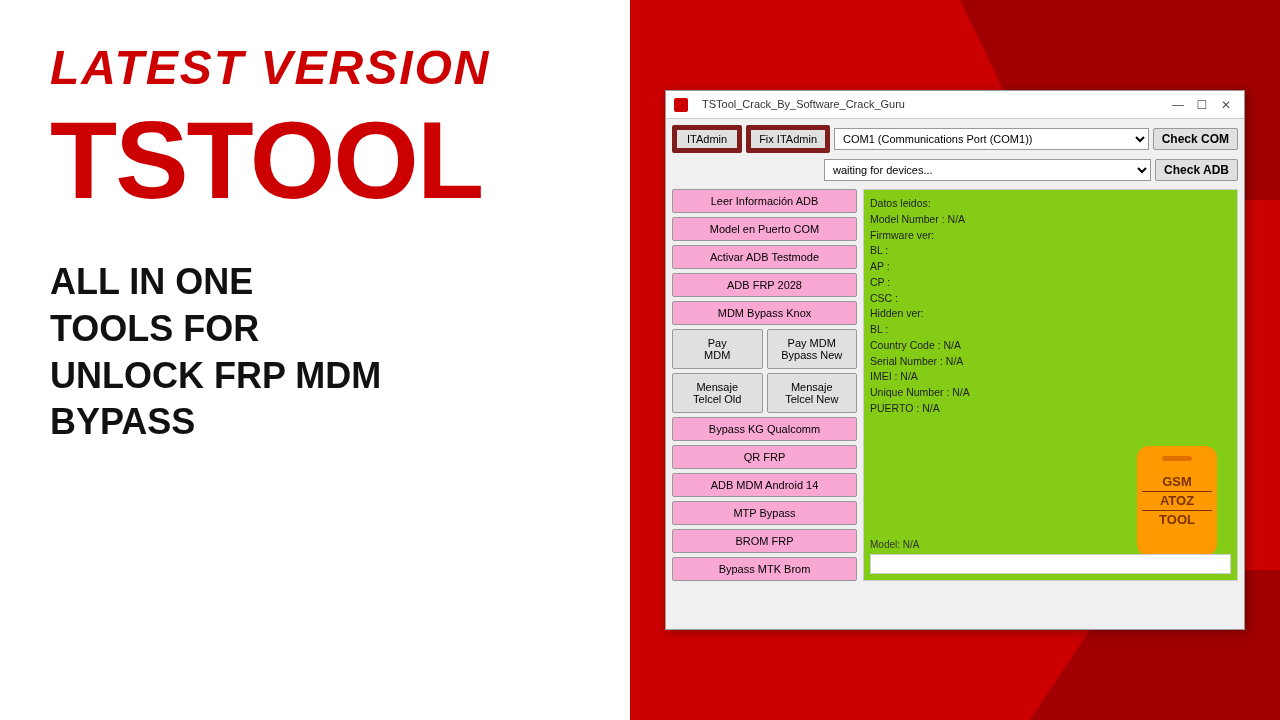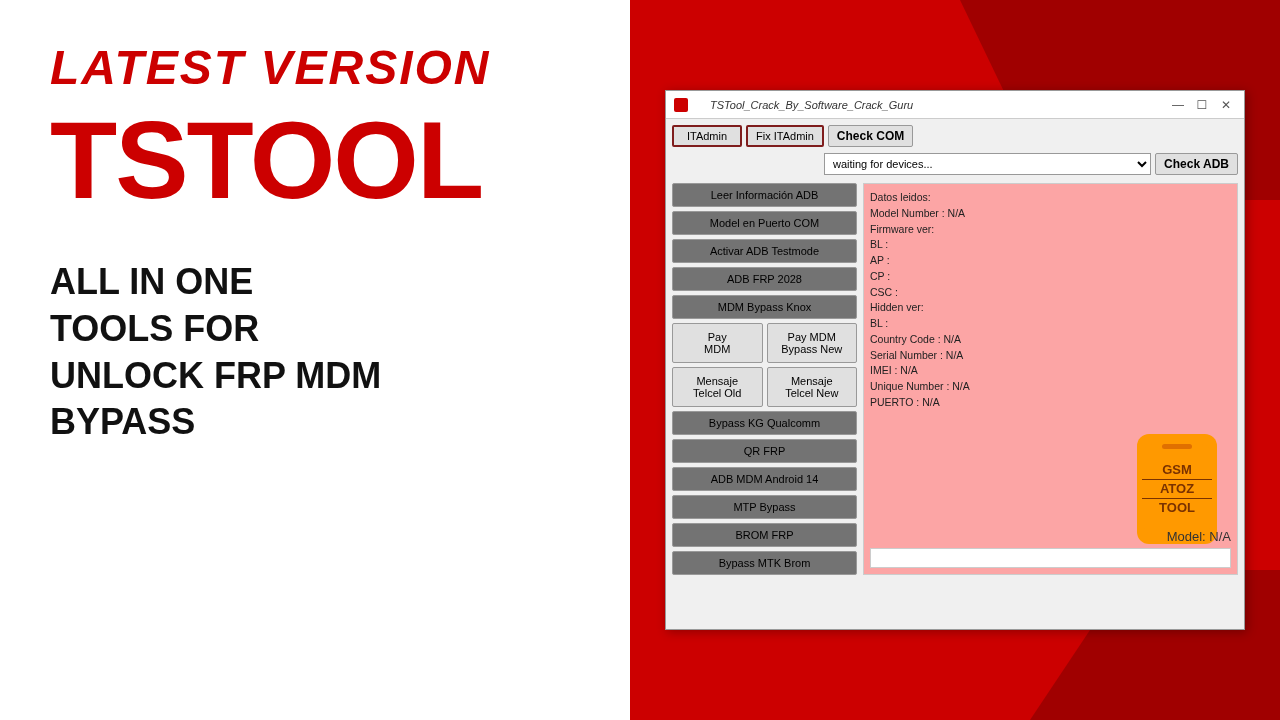--- a/index.html
+++ b/index.html
@@ -101,23 +101,22 @@
       align-items: center;
       justify-content: space-between;
       padding: 4px 8px;
       height: 28px;
     }
 
     .window-title {
       font-size: 11px;
       color: #333;
       display: flex;
-      align-items: center;
-      gap: 22px;
-      font-style: italic;
+      align-items: flex-start;
+      gap: 14px;
     }
 
     .window-controls {
       display: flex;
       gap: 4px;
     }
 
     .win-btn {
       width: 20px;
       height: 16px;
@@ -148,21 +147,21 @@
 
     .second-row {
       display: flex;
       align-items: flex-start;
       gap: 4px;
       margin-bottom: 4px;
     }
 
     .btn {
       background: #e0e0e0;
-      border: 2px solid #7f1d1d;
+      border: 5px solid #7f1d1d;
       padding: 3px 8px;
       font-size: 11px;
       cursor: pointer;
       white-space: nowrap;
       border-radius: 2px;
       min-height: 22px;
     }
 
     .btn-wide {
       min-width: 70px;
@@ -198,21 +197,21 @@
 
     .left-buttons {
       display: flex;
       flex-direction: column;
       gap: 4px;
       min-width: 185px;
     }
 
     .btn-full {
       width: 100%;
-      background: #737373;
+      background: #f9a8d4;
       border: 1px solid #999;
       padding: 5px 8px;
       font-size: 11px;
       cursor: pointer;
       border-radius: 2px;
       text-align: center;
     }
 
     .btn-row {
       display: flex;
@@ -230,21 +229,21 @@
       text-align: center;
       min-height: 40px;
       display: flex;
       align-items: center;
       justify-content: center;
     }
 
     
     .info-panel {
       flex: 1;
-      background: #fca5a5;
+      background: #84cc16;
       border: 1px solid #ccc;
       padding: 6px;
       font-size: 10.5px;
       color: #222;
       line-height: 1.5;
       position: relative;
       min-height: 360px;
     }
 
     .info-text {
@@ -263,21 +262,21 @@
 
     .phone-shape {
       width: 80px;
       height: 110px;
       background: #ff9900;
       border-radius: 12px;
       position: relative;
       display: flex;
       align-items: center;
       justify-content: center;
-      margin: 0 auto;
+      margin: 6px auto;
     }
 
     .phone-inner {
       width: 66px;
       height: 90px;
       background: #ff9900;
       border-radius: 8px;
       display: flex;
       flex-direction: column;
       align-items: center;
@@ -312,23 +311,22 @@
 
     
     .model-field-row {
       margin-top: 4px;
       display: flex;
       flex-direction: column;
       gap: 2px;
     }
 
     .model-label {
-      font-size: 13px;
+      font-size: 10px;
       color: #333;
-      text-align: right;
     }
 
     .model-input {
       width: 100%;
       height: 20px;
       border: 1px solid #ccc;
       background: white;
       font-size: 10px;
       padding: 2px 4px;
     }
@@ -370,20 +368,23 @@
         <button class="win-btn">☐</button>
         <button class="win-btn">✕</button>
       </div>
     </div>
 
     <div class="window-body">
 
       <div class="top-row">
         <button class="btn btn-wide">ITAdmin</button>
         <button class="btn">Fix ITAdmin</button>
+        <select class="com-select">
+          <option>COM1 (Communications Port (COM1))</option>
+        </select>
         <button class="check-com-btn">Check COM</button>
       </div>
 
       <div class="second-row">
         <div style="width:148px;"></div>
         <select class="com-select">
           <option>waiting for devices...</option>
         </select>
         <button class="check-com-btn">Check ADB</button>
       </div>

